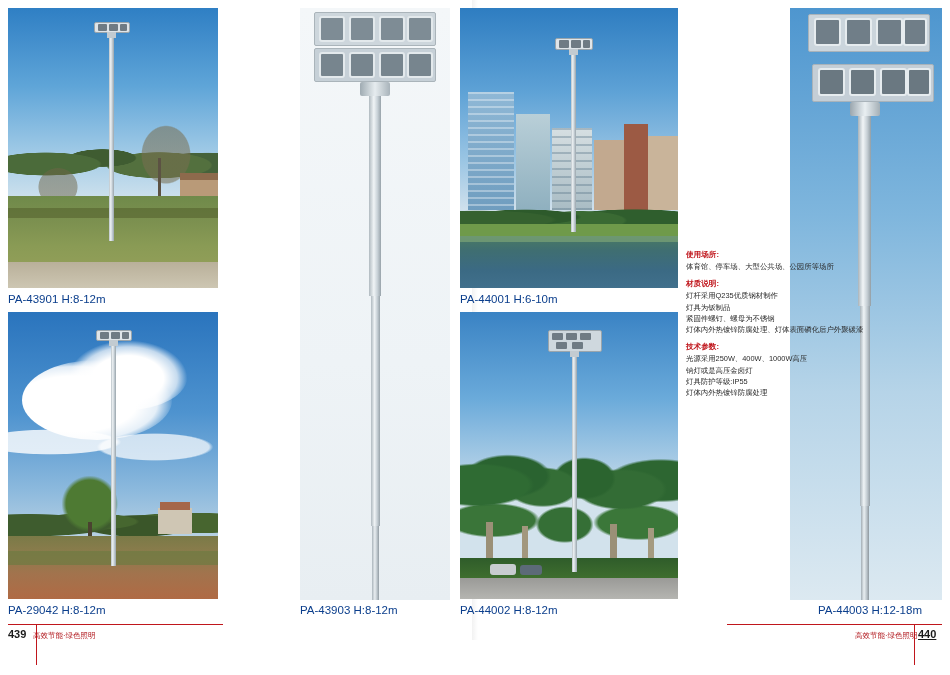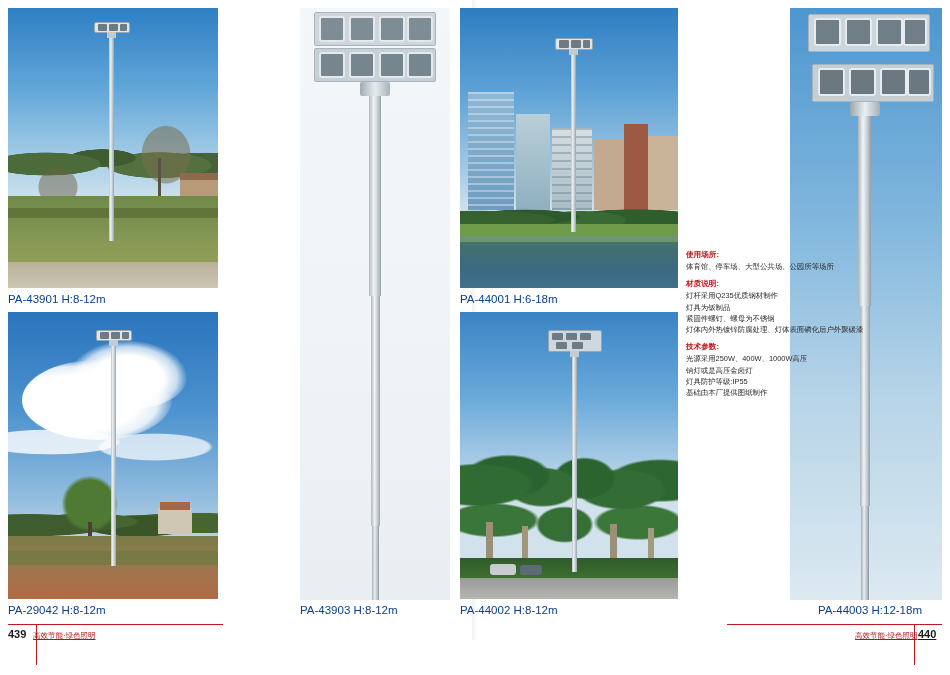--- a/index.html
+++ b/index.html
@@ -104,21 +104,20 @@
     font-size: 11px;
     font-weight: bold;
     color: #1a1a1a;
   }
   .folio-text {
     position: absolute;
     top: 631px;
     font-size: 7.5px;
     color: #b0141a;
     white-space: nowrap;
-    text-decoration: underline;
   }
   .footer-tick {
     position: absolute;
     top: 625px;
     width: 1px;
     height: 40px;
     background: #c0161c;
   }
 </style>
 </head>
@@ -224,21 +223,21 @@
 
     <div style="position:absolute;left:0;bottom:52px;width:218px;height:12px;background:#6f9a4a;"></div>
 
     <div class="pole" style="left:111px; top:46px; width:5px; height:178px;"></div>
     <div class="lamp-head" style="left:95px; top:30px; width:38px; height:12px; border-radius:2px;"></div>
     <div class="lamp-dot" style="left:99px; top:32px; width:10px; height:8px;"></div>
     <div class="lamp-dot" style="left:111px; top:32px; width:10px; height:8px;"></div>
     <div class="lamp-dot" style="left:123px; top:32px; width:7px; height:8px;"></div>
     <div style="position:absolute;left:109px;top:41px;width:9px;height:6px;background:#c2cbd1;"></div>
   </div>
-  <div class="caption" style="left:460px; top:293px;">PA-44001 H:6-18m</div>
+  <div class="caption" style="left:460px; top:293px;">PA-44001 H:6-10m</div>
 
   <div class="photo" style="left:460px; top:312px; width:218px; height:287px;">
     <div class="sky" style="background:linear-gradient(to bottom,#3a83c4 0%,#6aaada 30%,#a8cbe5 52%,#d2e2ec 66%);"></div>
 
     <div style="position:absolute;left:0;top:140px;width:218px;height:110px;
       background:
         radial-gradient(ellipse at 8% 30%,#2f6b33 0 18%,transparent 20%),
         radial-gradient(ellipse at 22% 22%,#2a6330 0 16%,transparent 18%),
         radial-gradient(ellipse at 38% 32%,#346e36 0 17%,transparent 19%),
         radial-gradient(ellipse at 57% 24%,#2b642f 0 16%,transparent 18%),
@@ -300,21 +299,21 @@
     <div class="hd">材质说明:</div>
     <div class="ln">灯杆采用Q235优质钢材制作</div>
     <div class="ln">灯具为钣制品</div>
     <div class="ln">紧固件螺钉、螺母为不锈钢</div>
     <div class="ln">灯体内外热镀锌防腐处理、灯体表面磷化后户外聚碳漆</div>
     <div class="gap"></div>
     <div class="hd">技术参数:</div>
     <div class="ln">光源采用250W、400W、1000W高压</div>
     <div class="ln">钠灯或是高压金卤灯</div>
     <div class="ln">灯具防护等级:IP55</div>
-    <div class="ln">基础由本厂提供图纸制作</div>
+    <div class="ln">灯体内外热镀锌防腐处理</div>
   </div>
 
   <div class="footer-rule" style="left:8px; width:215px;"></div>
   <div class="footer-rule" style="left:727px; width:215px;"></div>
   <div class="footer-tick" style="left:36px;"></div>
   <div class="footer-tick" style="left:914px;"></div>
 
   <div class="folio" style="left:8px;">439</div>
   <div class="folio-text" style="left:33px;">高效节能·绿色照明</div>
 

